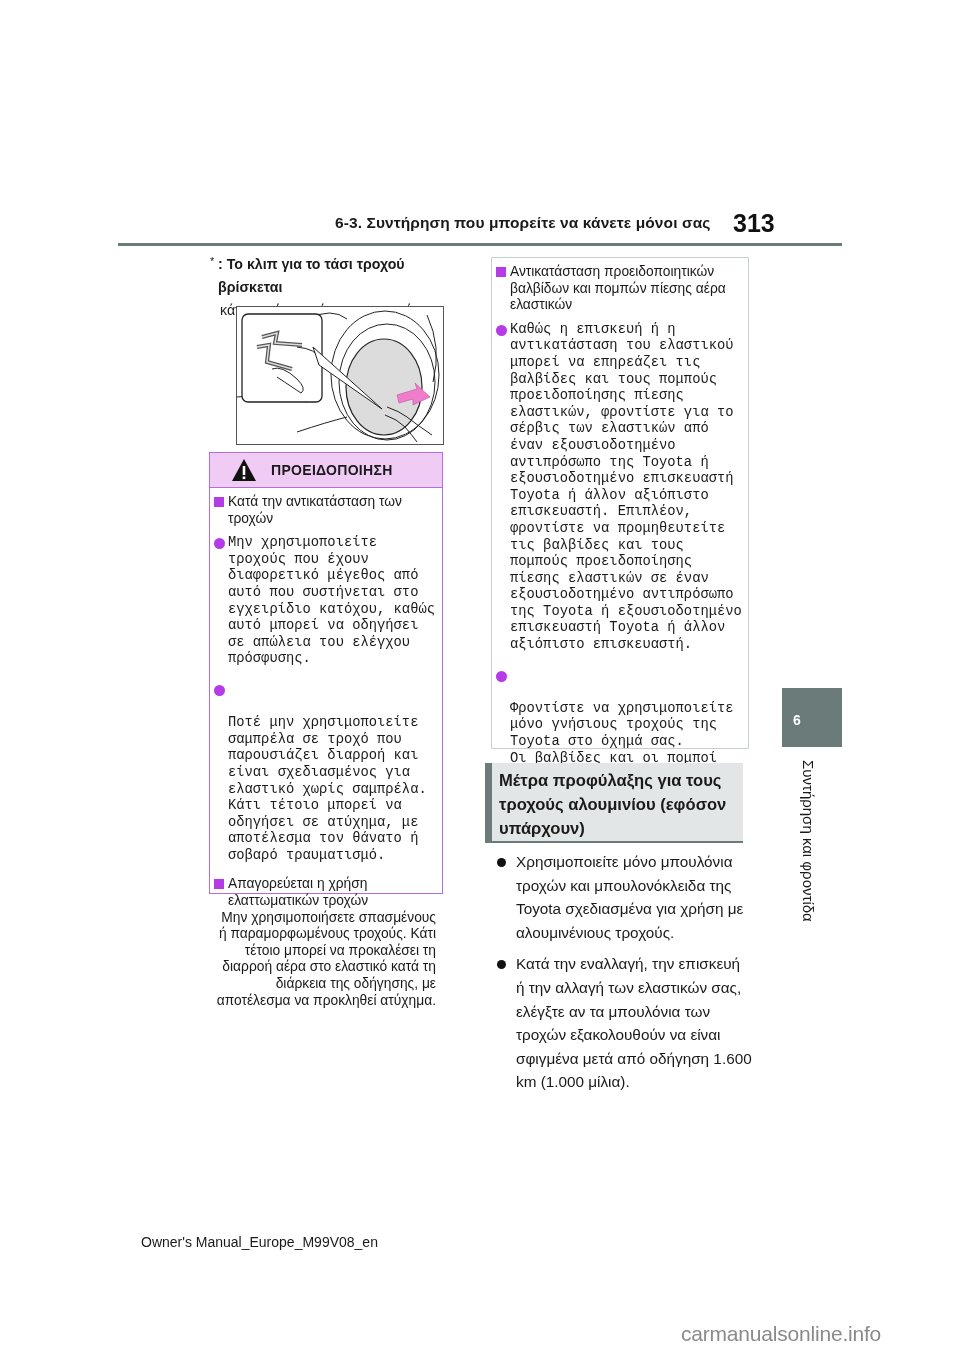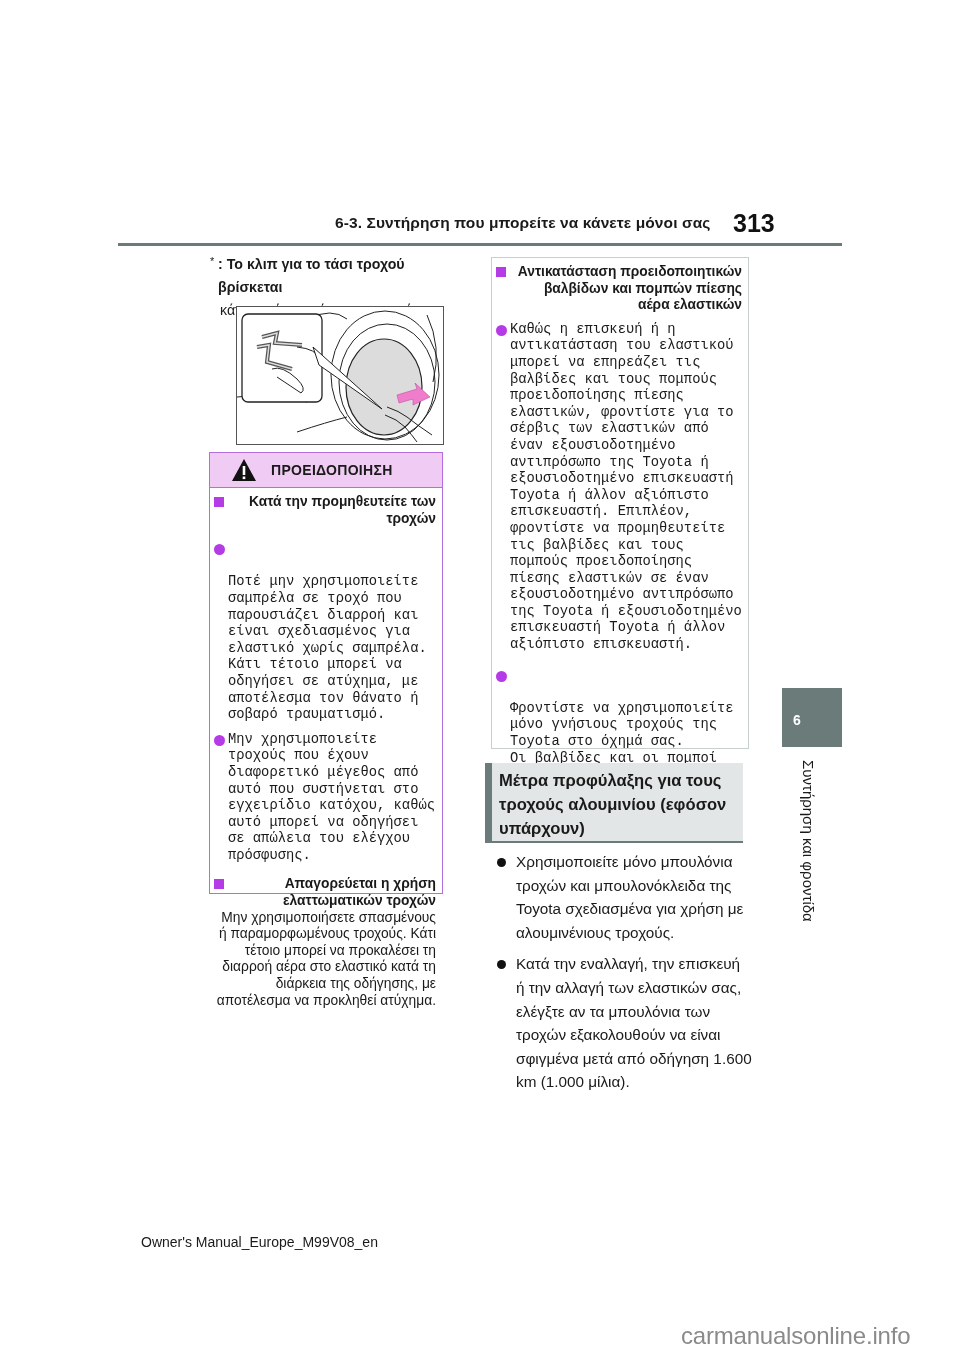--- a/index.html
+++ b/index.html
@@ -27,21 +27,21 @@
   
   .figure { left:236px; top:306px; width:206px; height:137px; border:1px solid #555; background:#fff; }
 
   
   .warn-box { left:209px; top:452px; width:234px; height:442px; border:1.5px solid #b46ee0; box-sizing:border-box; }
   .warn-head { height:34px; background:#f0ccf4; border-bottom:1.5px solid #b46ee0; display:flex; align-items:center; }
   .warn-head .tri { margin-left:21px; width:26px; height:24px; }
   .warn-head .title { margin-left:14px; font-size:14px; font-weight:bold; letter-spacing:0.3px; color:#1a1a1a; }
 
   .box-body { padding:0 6px 0 4px; font-size:13.8px; line-height:16.6px; }
-  .sq-head { position:relative; padding-left:14px; font-weight:bold; margin-top:6px;text-align:right; }
+  .sq-head { position:relative; padding-left:14px; font-weight:normal; margin-top:6px; }
   .sq-head .sq { position:absolute; left:0; top:3px; width:10px; height:10px; background:#b43be6; }
   .dot-item { position:relative; padding-left:14px; margin-top:8px;font-family:Liberation Mono, monospace; }
   .dot-item .dot { position:absolute; left:0; top:3px; width:11px; height:11px; border-radius:50%; background:#b43be6; }
   .plain { margin-top:0;text-align:right; }
 
   
   .note-box { left:491px; top:257px; width:258px; height:492px; border:1px solid #c8cfcf; box-sizing:border-box; }
   .note-head { height:30px; border-bottom:1px solid #c8cfcf; display:flex; align-items:center; }
   .note-head .tri { margin-left:21px; width:26px; height:24px; }
   .note-head .title { margin-left:16px; font-size:14px; letter-spacing:0.3px; color:#1a1a1a; }
@@ -50,21 +50,21 @@
   .sec-head { left:485px; top:763px; width:258px; height:80px; background:#e3e6e6; box-sizing:border-box; border-left:7px solid #6a7b7a; border-bottom:2px solid #6a7b7a; }
   .sec-head div { padding:6px 0 0 7px; font-size:16.6px; font-weight:bold; line-height:24px; color:#1a1a1a; }
 
   
   .bullets { left:497px; top:850px; width:255px; font-size:15.3px; line-height:23.6px; }
   .bullets .b { position:relative; padding-left:19px; margin-bottom:8px; }
   .bullets .b .bd { position:absolute; left:0; top:8px; width:9px; height:9px; border-radius:50%; background:#111; }
 
   
   .footer { left:141px; top:1234px; font-size:14px; color:#1a1a1a; }
-  .watermark { left:681px; top:1322px; font-size:24px; color:#8a8a8a; letter-spacing:-0.2px; }
+  .watermark { left:681px; top:1322px; font-size:21px; color:#8a8a8a; letter-spacing:-0.2px; }
 </style>
 </head>
 <body>
 
 <div class="abs hdr-section">6-3. Συντήρηση που μπορείτε να κάνετε μόνοι σας</div>
 <div class="abs hdr-page">313</div>
 <div class="abs hdr-rule"></div>
 
 <div class="abs side-tab"></div>
 <div class="abs side-tab-num">6</div>
@@ -109,30 +109,30 @@
     <svg class="tri" viewBox="0 0 26 24">
       <polygon points="13,1 25,23 1,23" fill="#111"></polygon>
       <rect x="11.7" y="8" width="2.6" height="9" fill="#fff"></rect>
       <rect x="11.7" y="18.5" width="2.6" height="2.6" fill="#fff"></rect>
     </svg>
     <span class="title">ΠΡΟΕΙΔΟΠΟΙΗΣΗ</span>
   </div>
   <div class="box-body">
     <div class="sq-head">
       <span class="sq"></span>
-      <span>Κατά την προμηθευτείτε των τροχών</span>
+      <span>Κατά την αντικατάσταση των τροχών</span>
+    </div>
+    <div class="dot-item">
+      <span class="dot"></span>
+      <span>Μην χρησιμοποιείτε τροχούς που έχουν διαφορετικό μέγεθος από αυτό που συστήνεται στο εγχειρίδιο κατόχου, καθώς αυτό μπορεί να οδηγήσει σε απώλεια του ελέγχου πρόσφυσης.</span>
     </div>
     <div class="dot-item" style="margin-top:14px;white-space:pre-line">
       <span class="dot"></span>
       <span>Ποτέ μην χρησιμοποιείτε σαμπρέλα σε τροχό που παρουσιάζει διαρροή και είναι σχεδιασμένος για ελαστικό χωρίς σαμπρέλα.
 Κάτι τέτοιο μπορεί να οδηγήσει σε ατύχημα, με αποτέλεσμα τον θάνατο ή σοβαρό τραυματισμό.</span>
-    </div>
-    <div class="dot-item">
-      <span class="dot"></span>
-      <span>Μην χρησιμοποιείτε τροχούς που έχουν διαφορετικό μέγεθος από αυτό που συστήνεται στο εγχειρίδιο κατόχου, καθώς αυτό μπορεί να οδηγήσει σε απώλεια του ελέγχου πρόσφυσης.</span>
     </div>
     <div class="sq-head" style="margin-top:12px">
       <span class="sq"></span>
       <span>Απαγορεύεται η χρήση ελαττωματικών τροχών</span>
     </div>
     <div class="plain">Μην χρησιμοποιήσετε σπασμένους ή παραμορφωμένους τροχούς. Κάτι τέτοιο μπορεί να προκαλέσει τη διαρροή αέρα στο ελαστικό κατά τη διάρκεια της οδήγησης, με αποτέλεσμα να προκληθεί ατύχημα.</div>
   </div>
 </div>
 
 <div class="abs note-box">

